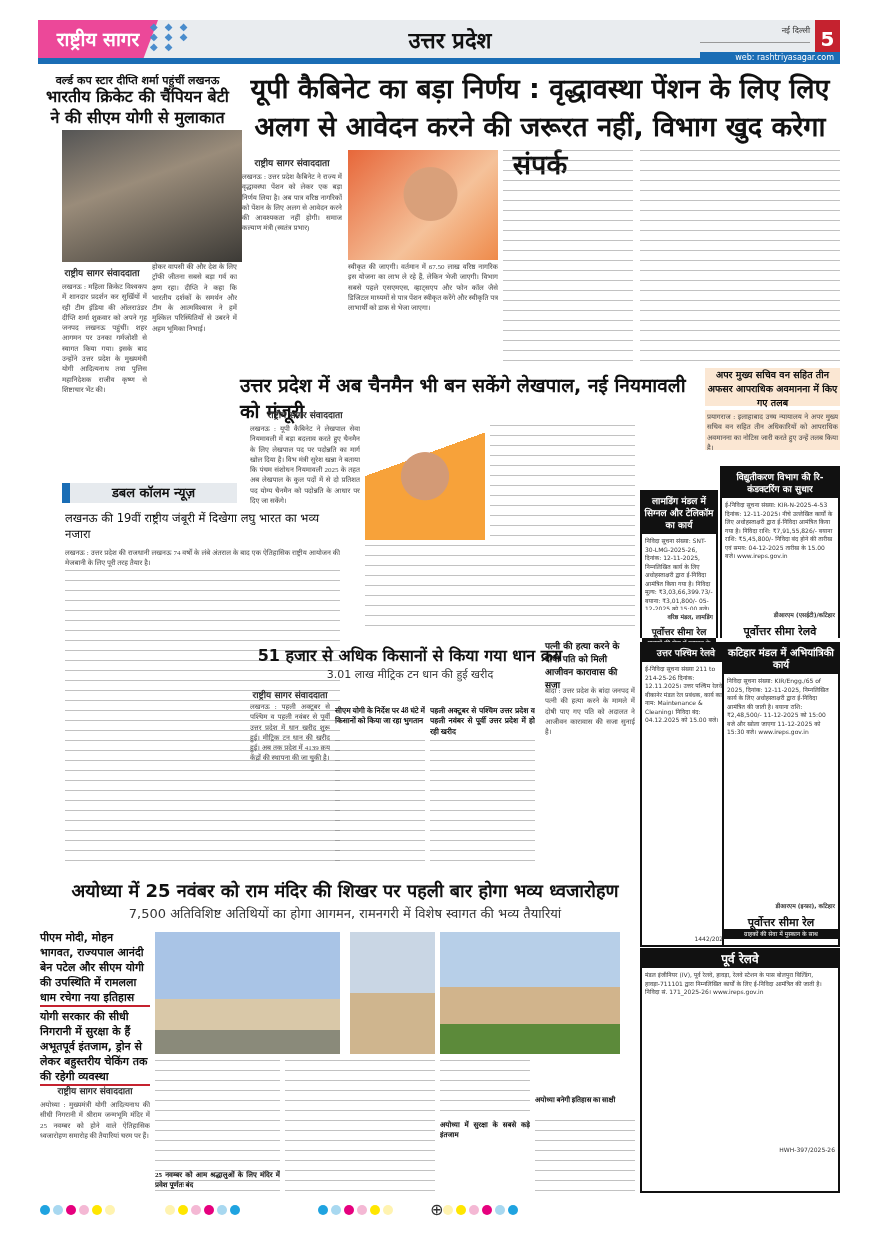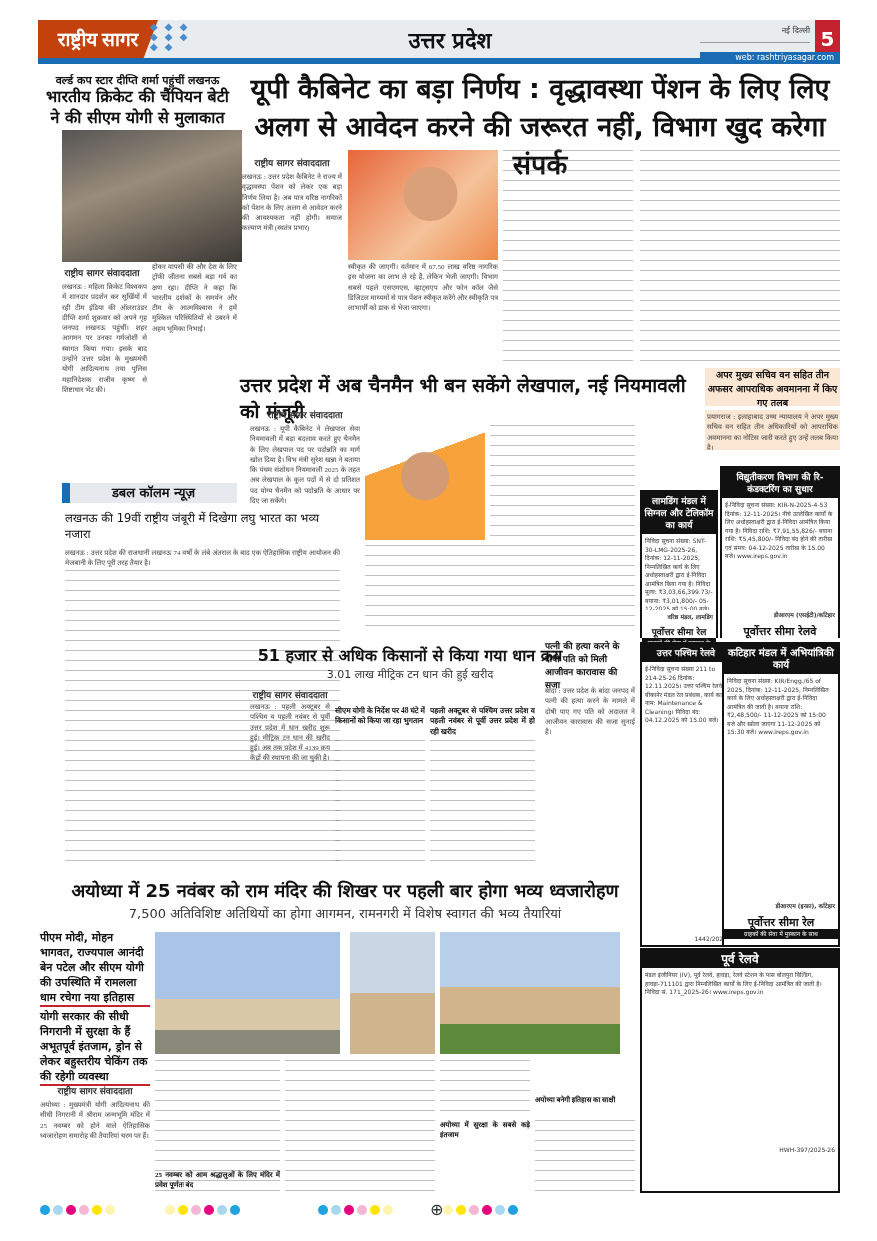--- a/index.html
+++ b/index.html
@@ -1,20 +1,20 @@
 <!DOCTYPE html>
 <html><head>
 <meta charset="utf-8">
 <style>
   * { box-sizing: border-box; margin: 0; padding: 0; }
   body { width: 877px; height: 1241px; background: #fff; font-family: "DejaVu Sans", sans-serif; position: relative; overflow: hidden; color: #222; }
   .abs { position: absolute; }
   
   .mast { left: 38px; top: 20px; width: 802px; height: 44px; background: #e9ecef; }
-  .mast-brand { left: 38px; top: 20px; width: 120px; height: 38px; background: #c2410c; color: #fff; font-weight: bold; font-size: 19px; display:flex; align-items:center; justify-content:center; clip-path: polygon(0 0, 100% 0, 88% 100%, 0 100%); font-family: Liberation Serif, serif; }
+  .mast-brand { left: 38px; top: 20px; width: 120px; height: 38px; background: #ec4899; color: #fff; font-weight: bold; font-size: 19px; display:flex; align-items:center; justify-content:center; clip-path: polygon(0 0, 100% 0, 88% 100%, 0 100%); }
   .mast-dots { left: 150px; top: 22px; width: 40px; height: 34px; color:#4a8ccc; font-size: 10px; line-height: 10px; letter-spacing: 2px; }
   .mast-section { left: 330px; top: 24px; width: 240px; height: 30px; font-size: 22px; font-weight: bold; color: #111; text-align:center; }
   .mast-city { left: 720px; top: 24px; width: 90px; font-size: 8px; text-align: right; color:#333; }
   .mast-date { left: 700px; top: 42px; width: 110px; font-size: 8px; text-align: right; color:#333; border-top: 1px solid #999; padding-top: 10px; }
   .mast-page { left: 815px; top: 20px; width: 25px; height: 38px; background: #c5222f; color: #fff; font-weight: bold; font-size: 20px; display:flex; align-items:center; justify-content:center; }
   .mast-bar { left: 38px; top: 58px; width: 802px; height: 6px; background: #1a6db5; }
   .mast-web { left: 700px; top: 52px; width: 140px; height: 12px; background:#1a6db5; color:#fff; font-size: 8px; text-align: right; padding-right: 6px; line-height: 12px; }
   
   .kicker { left: 40px; top: 72px; width: 195px; font-size: 11px; font-weight: bold; text-align: center; color: #111; }
   .h-left { left: 40px; top: 86px; width: 195px; font-size: 16px; font-weight: bold; line-height: 21px; text-align:center; color:#111; }

